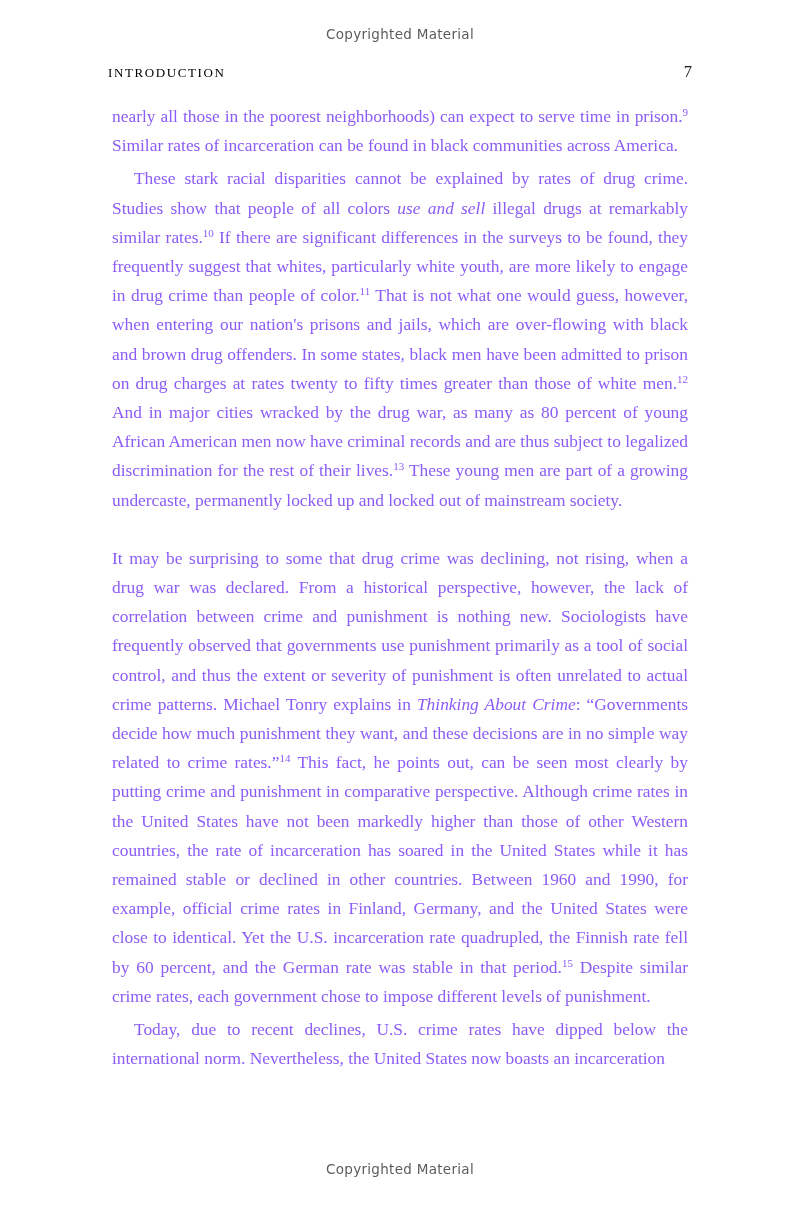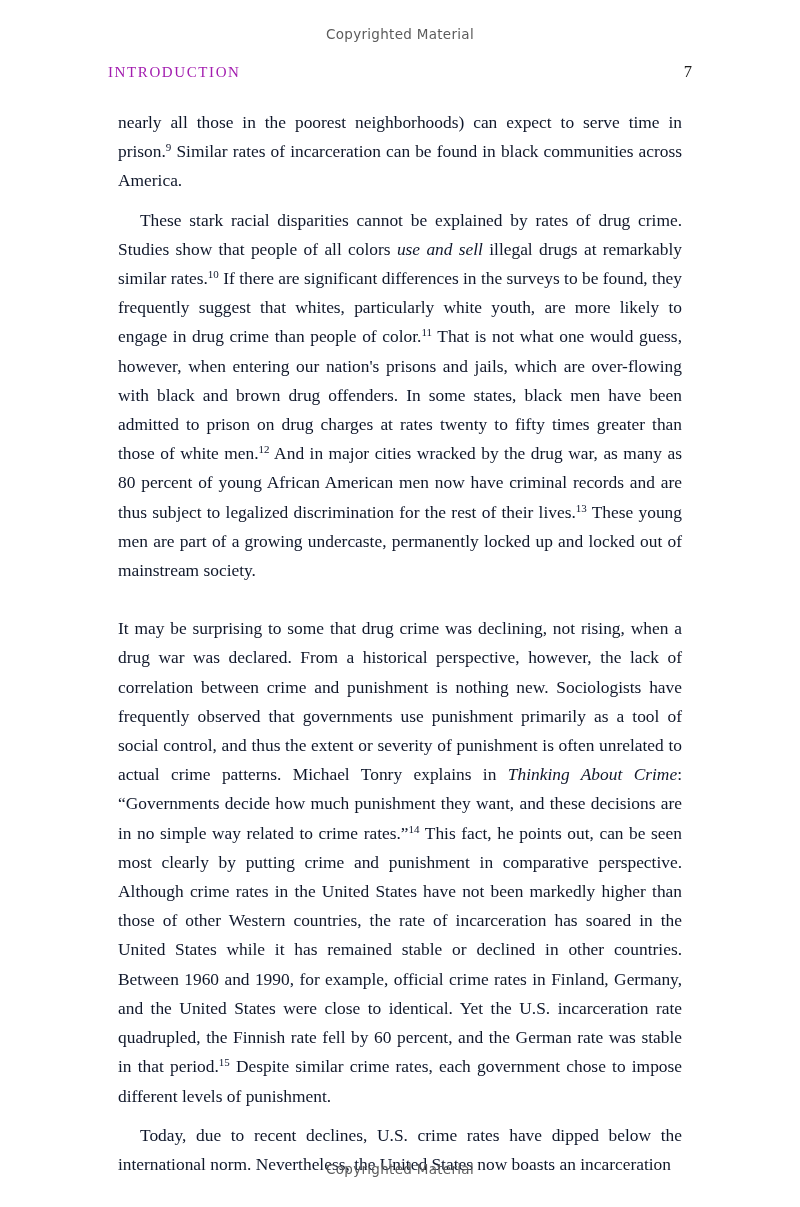--- a/index.html
+++ b/index.html
@@ -51,42 +51,42 @@
     position: absolute;
     top: 62px;
     left: 108px;
     width: 584px;
     display: flex;
     justify-content: space-between;
     align-items: baseline;
   }
   .chapter-title {
     font-family: "Liberation Serif", serif;
-    font-size: 15px;
+    font-size: 13px;
     letter-spacing: 1.6px;
-    color: #a21caf;
+    color: #000000;
   }
   .folio {
     font-family: "Liberation Serif", serif;
     font-size: 16.5px;
     color: #1a1a1a;
   }
   .body-col {
     position: absolute;
     top: 98px;
     left: 108px;
     width: 584px;
   }
   p.para {
-    margin: 10px;
+    margin: 4px;
     font-size: 17.4px;
     line-height: 29.2px;
     text-align: justify;
     text-justify: inter-word;
-    color: #0f172a;
+    color: #8b5cf6;
     hyphens: manual;
   }
   p.indent {
     text-indent: 22px;
   }
   p.gap-before {
     margin-top: 29px;
   }
   sup {
     font-size: 11px;

